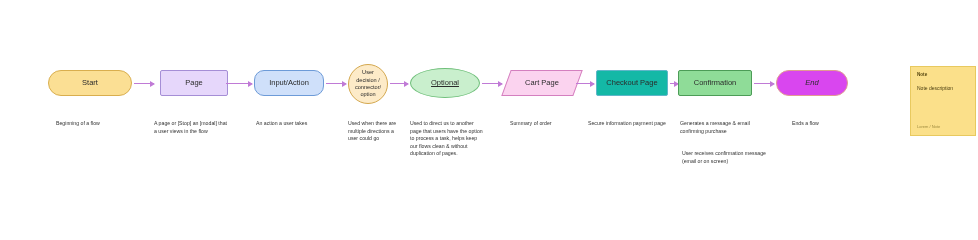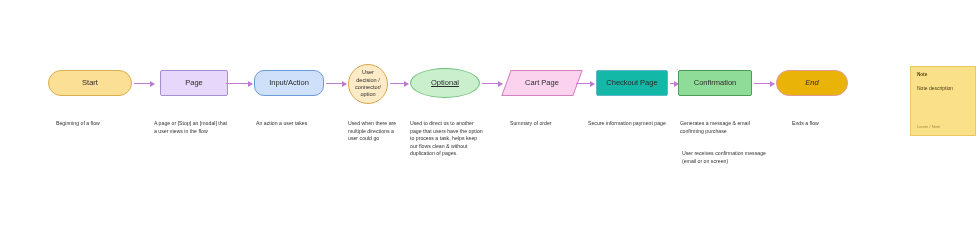--- a/index.html
+++ b/index.html
@@ -19,21 +19,21 @@
     box-sizing:border-box;
     font-size:7.5px;
     color:#2b2b2b;
     line-height:1.25;
   }
   .node .lbl{padding:0 4px;}
 
   
   .pill{border-radius:14px;border:1px solid #caa44a;}
   .pill.start{background:#fbdf94;border-color:#d9ae4e;}
-  .pill.end{background:#eab308;border-color:#e09a92;font-style:italic;}
+  .pill.end{background:#d946ef;border-color:#e09a92;font-style:italic;}
 
   
   .rect{border:1px solid #a58ed6;background:#e6d7fb;border-radius:2px;}
   .rect.blue{border-color:#6d9bd8;background:#cfe0fa;border-radius:10px;}
   .rect.cyan{border-color:#5fb6c9;background:#14b8a6;}
 
   
   .circle{
     border-radius:50%;
     border:1px solid #d4a84f;

